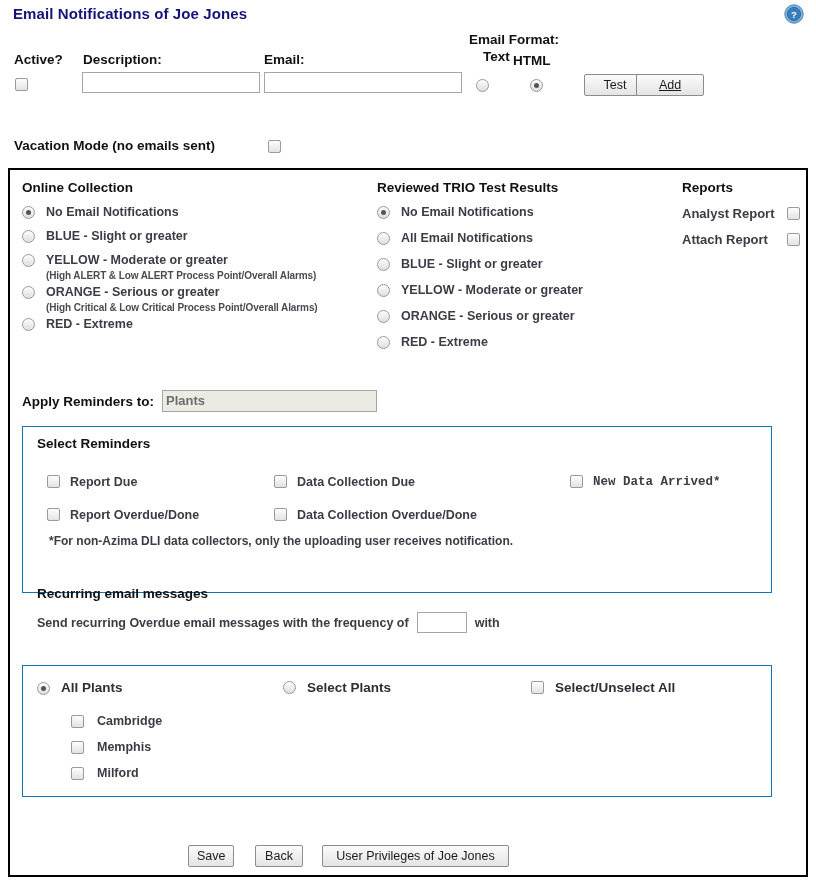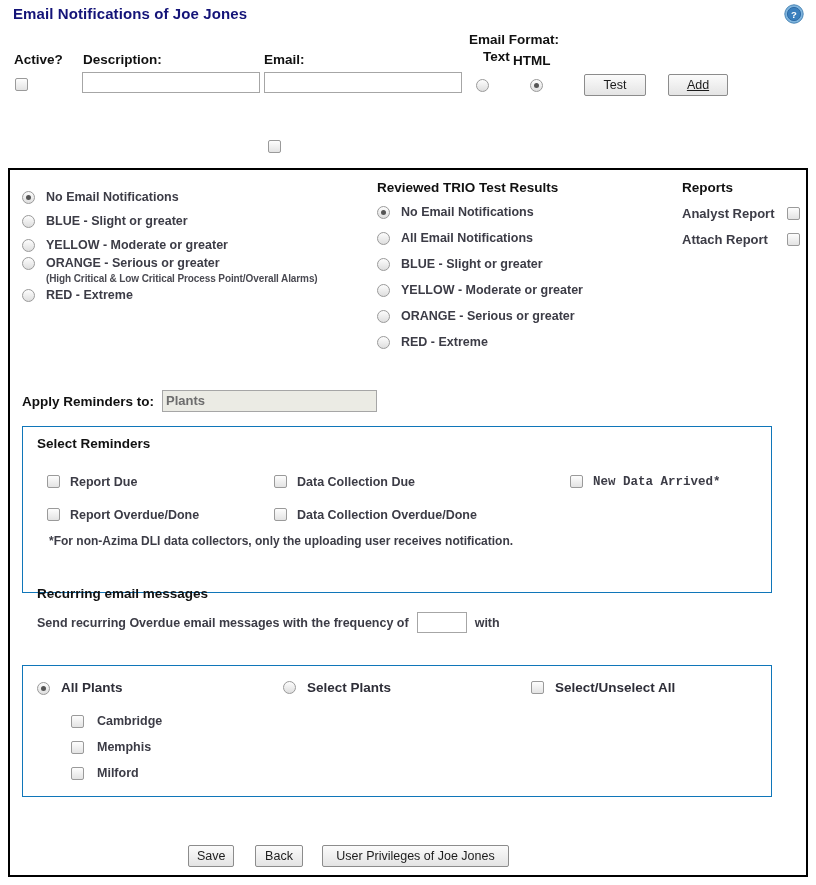--- a/index.html
+++ b/index.html
@@ -46,21 +46,21 @@
   #lbl-fmt      { position: absolute; left: 469px; top: 32px; }
   #lbl-text     { position: absolute; left: 469px; top: 49px; margin-left: 14px; }
   #lbl-html     { position: absolute; left: 513px; top: 53px; }
 
   #cb-active    { position: absolute; left: 15px;  top: 78px; }
   #in-desc      { position: absolute; left: 82px;  top: 72px; width: 178px; }
   #in-email     { position: absolute; left: 264px; top: 72px; width: 198px; }
   #rb-text      { position: absolute; left: 476px; top: 79px; }
   #rb-html      { position: absolute; left: 530px; top: 79px; }
   #btn-test     { position: absolute; left: 584px; top: 74px; width: 62px; }
-  #btn-add      { position: absolute; left: 668px; top: 74px; width: 60px; text-decoration: underline; }
+  #btn-add      { position: absolute; left: 636px; top: 74px; width: 68px; text-decoration: underline; }
 
   #lbl-vacation { position: absolute; left: 14px; top: 138px; }
   #cb-vacation  { position: absolute; left: 268px; top: 140px; }
 
   
   .txtbox {
     height: 21px;
     border: 1px solid #a6a6a6;
     background: #fff;
     font-family: "Liberation Sans", sans-serif;
@@ -276,41 +276,44 @@
   <div class="lbl" id="lbl-html">HTML</div>
 
   <span class="cbx" id="cb-active"></span>
   <input class="txtbox" id="in-desc" type="text" value="" style="">
   <input class="txtbox" id="in-email" type="text" value="" style="">
   <span class="rdo" id="rb-text"></span>
   <span class="rdo on" id="rb-html"></span>
   <button class="btn" id="btn-test">Test</button>
   <button class="btn" id="btn-add">Add</button>
 
+  <div class="lbl" id="lbl-vacation">Vacation Mode (no emails sent)</div>
   <span class="cbx" id="cb-vacation"></span>
 </div>
 
 <div id="main-panel">
 
   <div id="col-online">
+    <div class="col-head">Online Collection</div>
 
     <div class="opt-row">
       <span class="rdo on"></span>
       <span class="opt-label">No Email Notifications</span>
     </div>
 
     <div class="opt-row">
       <span class="rdo"></span>
       <span class="opt-label">BLUE - Slight or greater</span>
     </div>
 
     <div class="opt-row">
       <span class="rdo"></span>
       <span class="opt-label">YELLOW - Moderate or greater</span>
     </div>
+    <div class="opt-sub">(High ALERT &amp; Low ALERT Process Point/Overall Alarms)</div>
 
     <div class="opt-row" style="margin-top:4px;">
       <span class="rdo"></span>
       <span class="opt-label">ORANGE - Serious or greater</span>
     </div>
     <div class="opt-sub">(High Critical &amp; Low Critical Process Point/Overall Alarms)</div>
 
     <div class="opt-row" style="margin-top:4px;">
       <span class="rdo"></span>
       <span class="opt-label">RED - Extreme</span>

